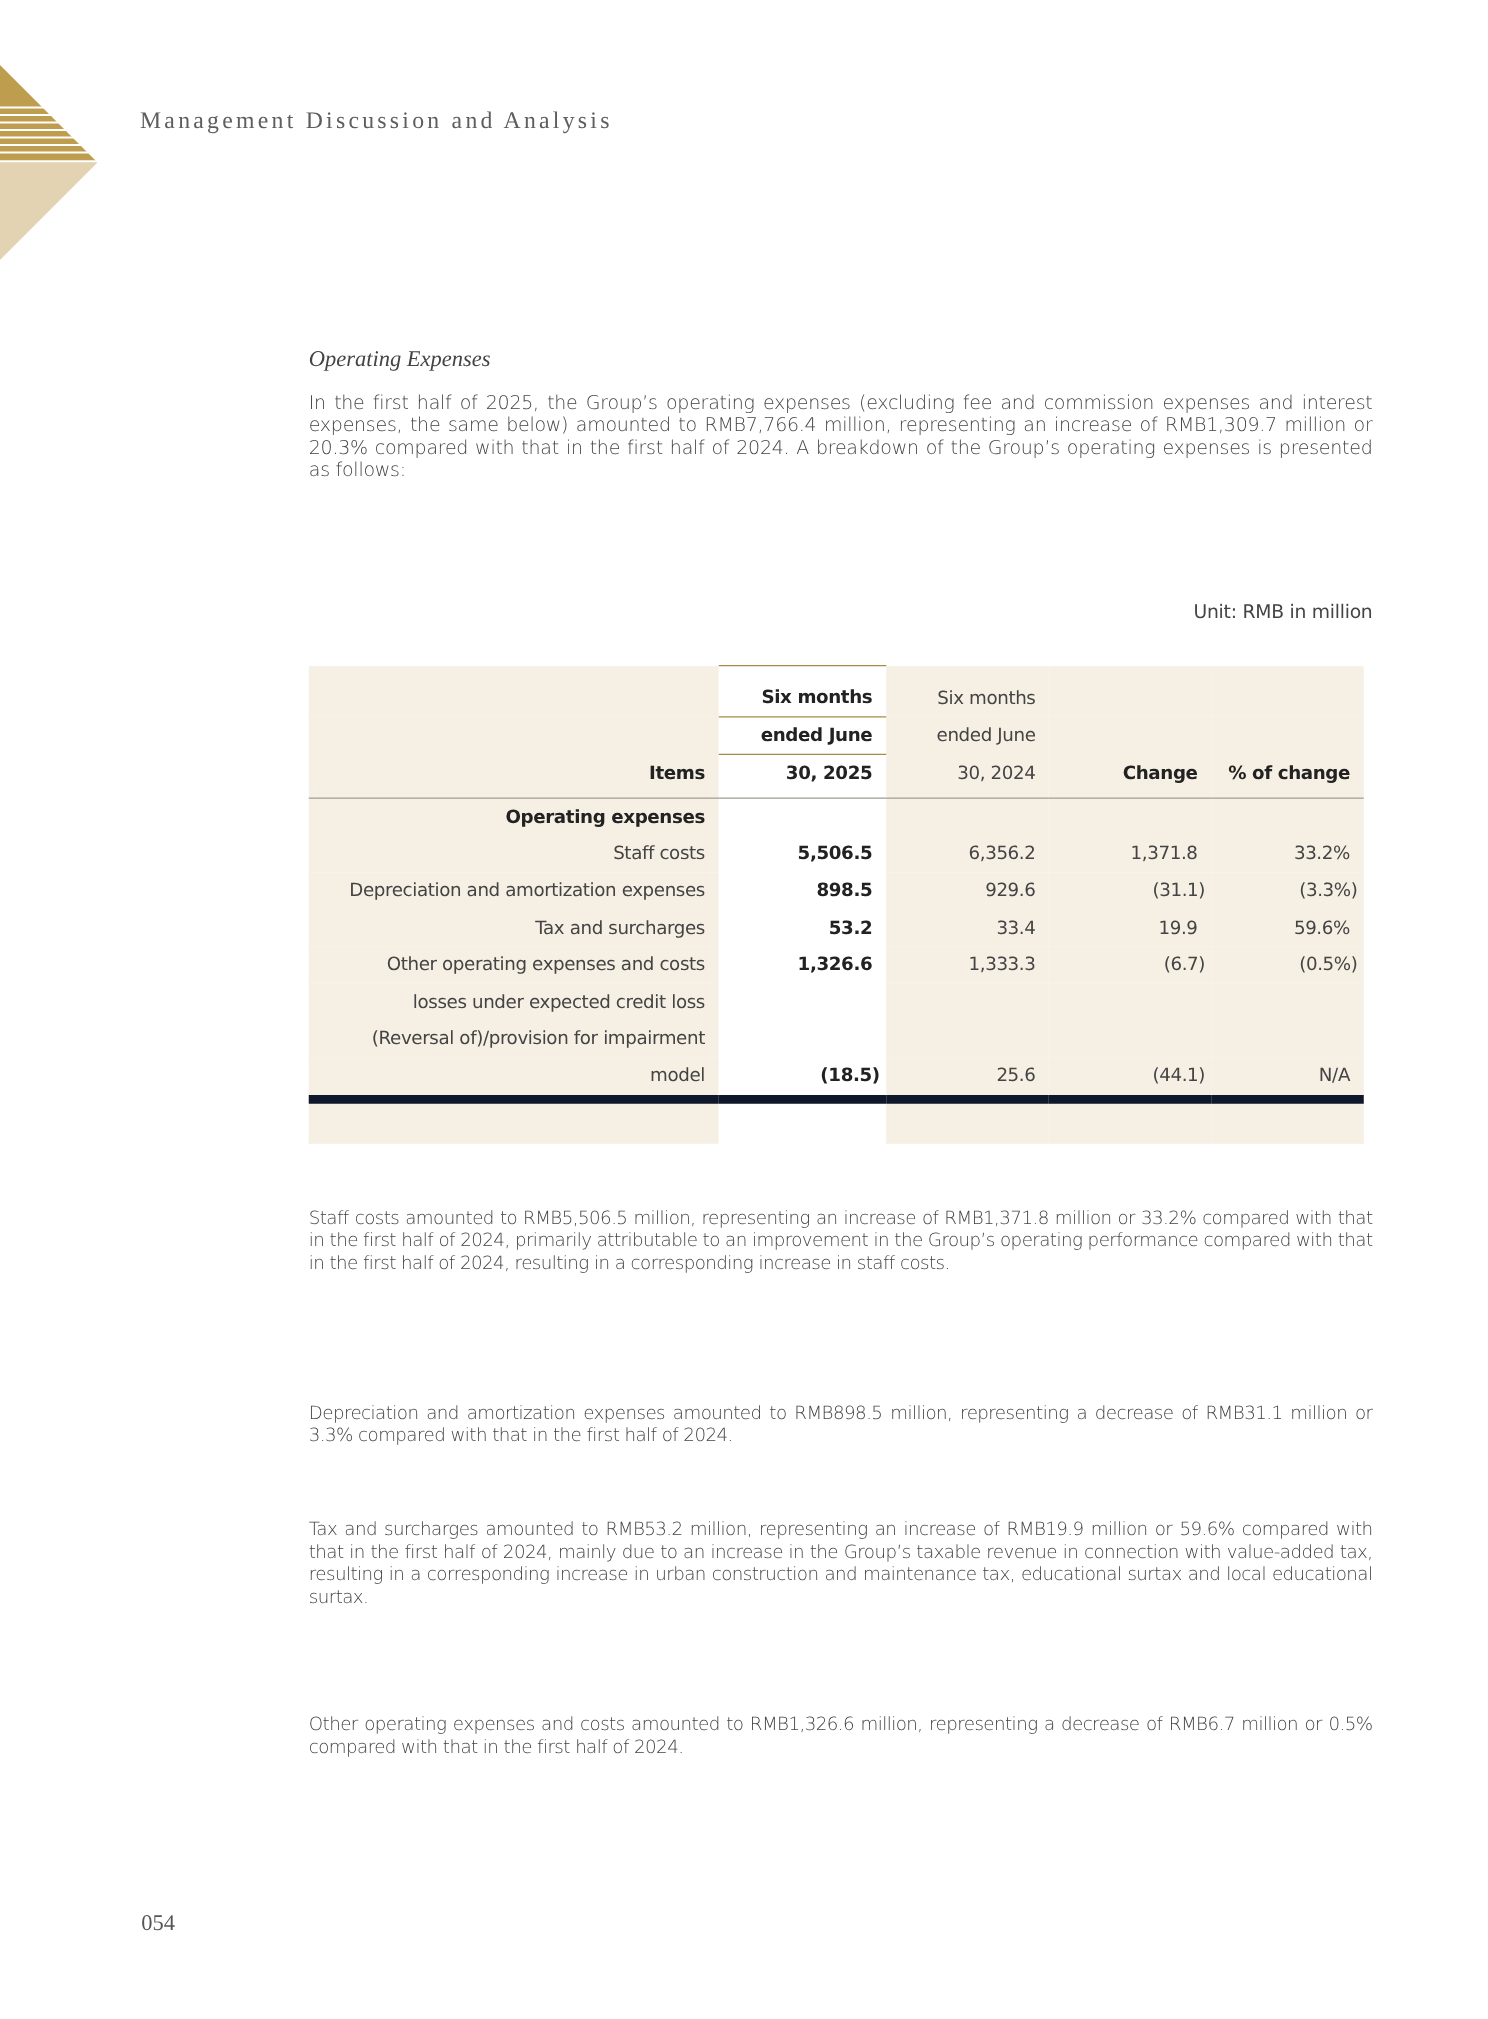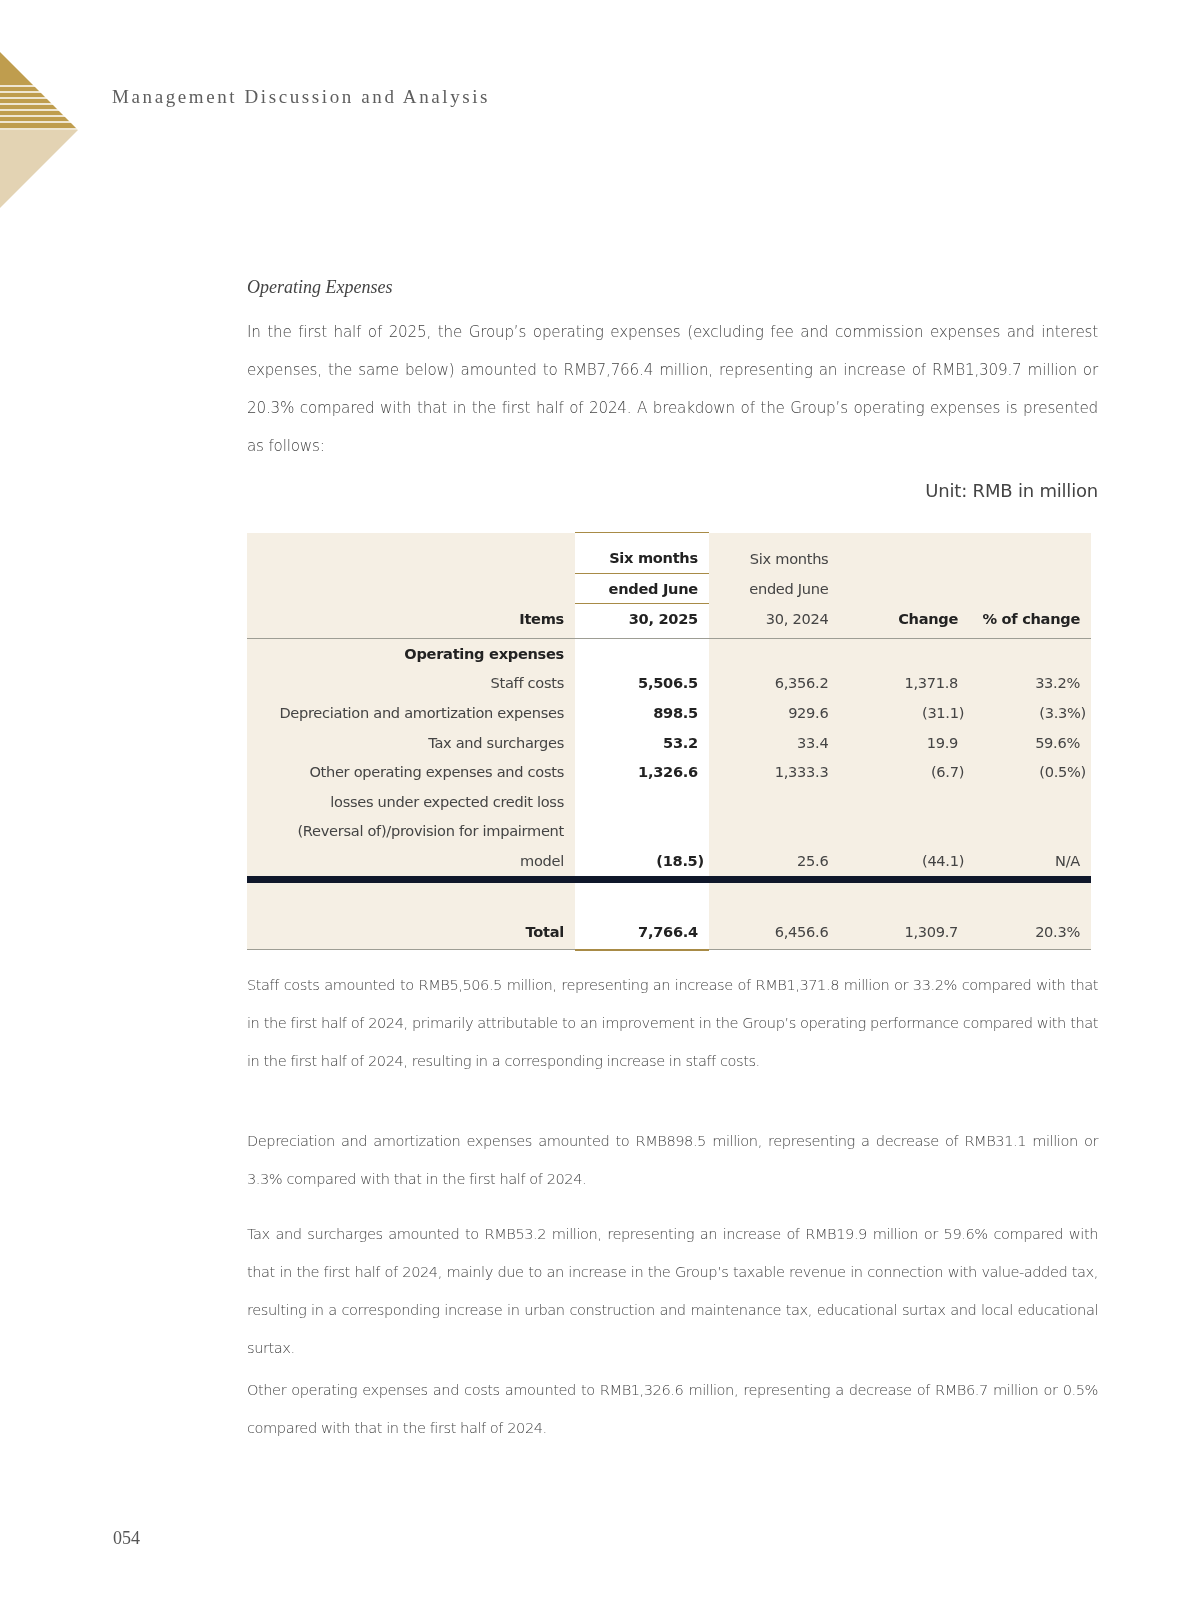--- a/index.html
+++ b/index.html
@@ -41,36 +41,36 @@
       font-style: italic;
       font-size: 18px;
       color: #444;
     }
     .para {
       position: absolute;
       left: 247px;
       width: 851px;
       font-family: "DejaVu Sans", sans-serif;
       font-size: 15.2px;
-      line-height: 38px;
+      line-height: 18px;
       color: #444;
       text-align: justify;
       font-weight: 200;
       letter-spacing: -0.2px;
       margin: 0;
     }
     .para.condensed {
       font-size: 14.6px;
       letter-spacing: -0.45px;
     }
     .unit {
       position: absolute;
       right: 92px;
       top: 480px;
-      font-size: 18px;
+      font-size: 15px;
       color: #444;
       letter-spacing: -0.2px;
     }
     
     .fin-table {
       position: absolute;
       left: 247px;
       top: 532px;
       width: 844px;
       border-collapse: collapse;
@@ -221,27 +221,20 @@
       <td class="c-chg"><span class="neg">(44.1)</span></td>
       <td class="c-pct">N/A</td>
     </tr>
     <tr class="spacer">
       <td class="c-item"></td>
       <td class="c-cur"></td>
       <td class="c-prev"></td>
       <td class="c-chg"></td>
       <td class="c-pct"></td>
     </tr>
-    <tr class="total-row">
-      <td class="c-item">Total</td>
-      <td class="c-cur">7,766.4</td>
-      <td class="c-prev">6,456.6</td>
-      <td class="c-chg">1,309.7</td>
-      <td class="c-pct">20.3%</td>
-    </tr>
   </tbody>
 </table>
 
 <p class="para condensed" style="top:966px;">Staff costs amounted to RMB5,506.5 million, representing an increase of RMB1,371.8 million or 33.2% compared with that in the first half of 2024, primarily attributable to an improvement in the Group’s operating performance compared with that in the first half of 2024, resulting in a corresponding increase in staff costs.</p>
 <p class="para condensed" style="top:1122px;">Depreciation and amortization expenses amounted to RMB898.5 million, representing a decrease of RMB31.1 million or 3.3% compared with that in the first half of 2024.</p>
 <p class="para condensed" style="top:1215px;">Tax and surcharges amounted to RMB53.2 million, representing an increase of RMB19.9 million or 59.6% compared with that in the first half of 2024, mainly due to an increase in the Group’s taxable revenue in connection with value-added tax, resulting in a corresponding increase in urban construction and maintenance tax, educational surtax and local educational surtax.</p>
 <p class="para condensed" style="top:1371px;">Other operating expenses and costs amounted to RMB1,326.6 million, representing a decrease of RMB6.7 million or 0.5% compared with that in the first half of 2024.</p>
 
 <div class="page-number">054</div>
 

